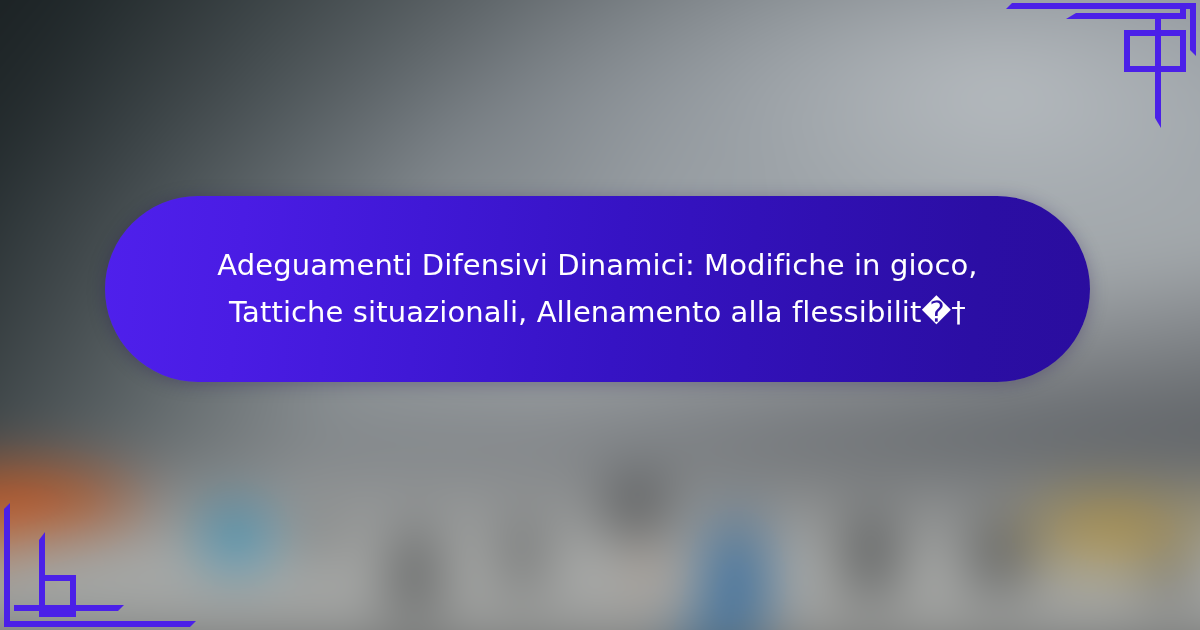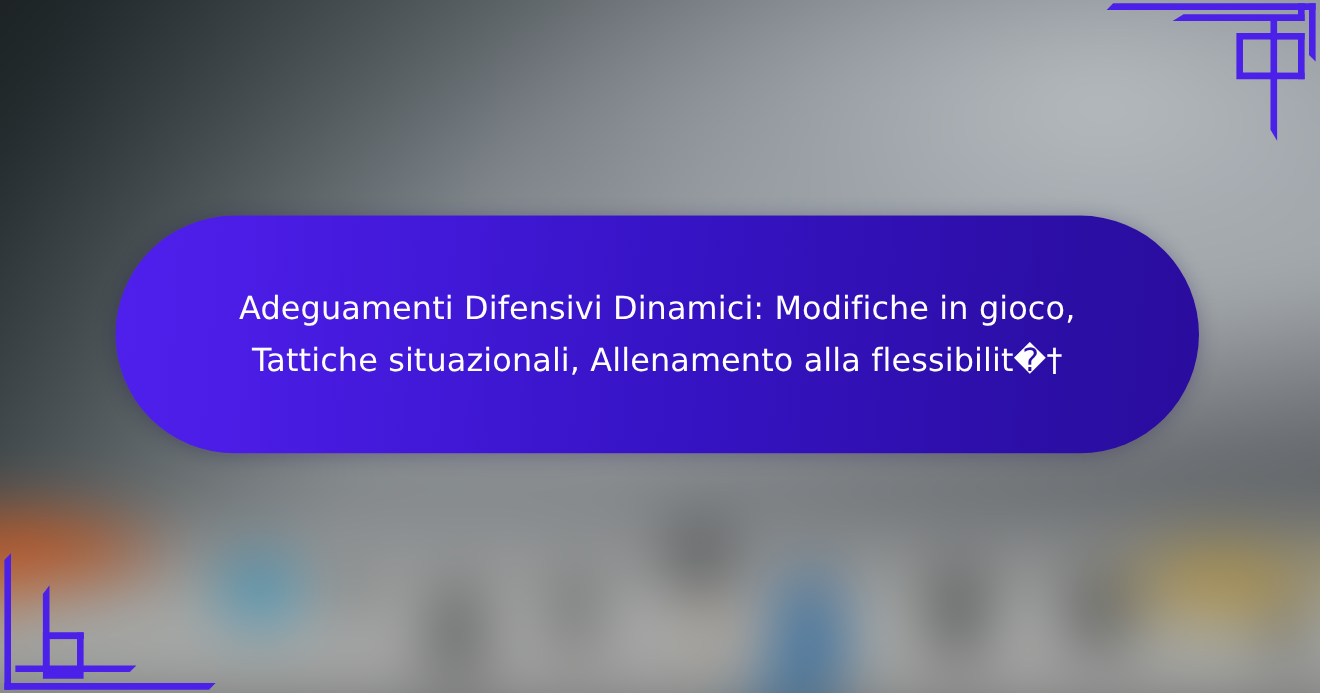--- a/index.html
+++ b/index.html
@@ -142,21 +142,21 @@
   .deco { position: absolute; pointer-events: none; }
   .deco-tr { top: 0; right: 0; width: 200px; height: 135px; }
   .deco-bl { bottom: 0; left: 0; width: 200px; height: 135px; }
 
   
   .pill {
     position: absolute;
     left: 105px;
     top: 196px;
     width: 985px;
-    height: 216px;
+    height: 186px;
     border-radius: 119px;
     background: linear-gradient(95deg,
       #4f20ec 0%,
       #4a1ce4 14%,
       #4018d6 32%,
       #3613c4 52%,
       #3010b2 72%,
       #2b0ea4 88%,
       #2a0d9e 100%);
     display: flex;

